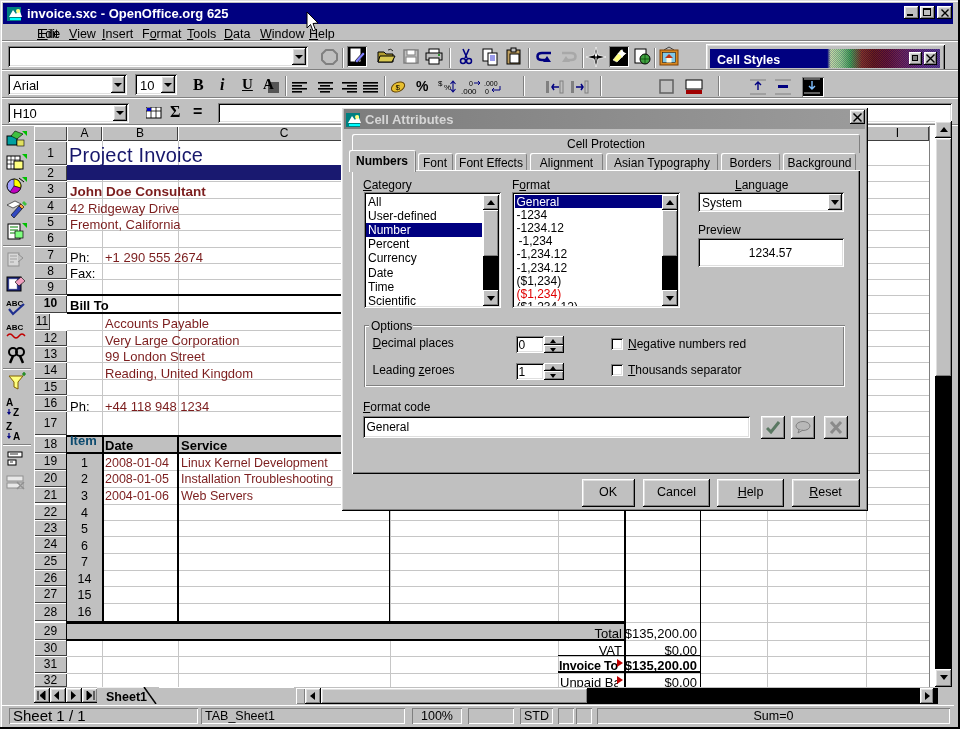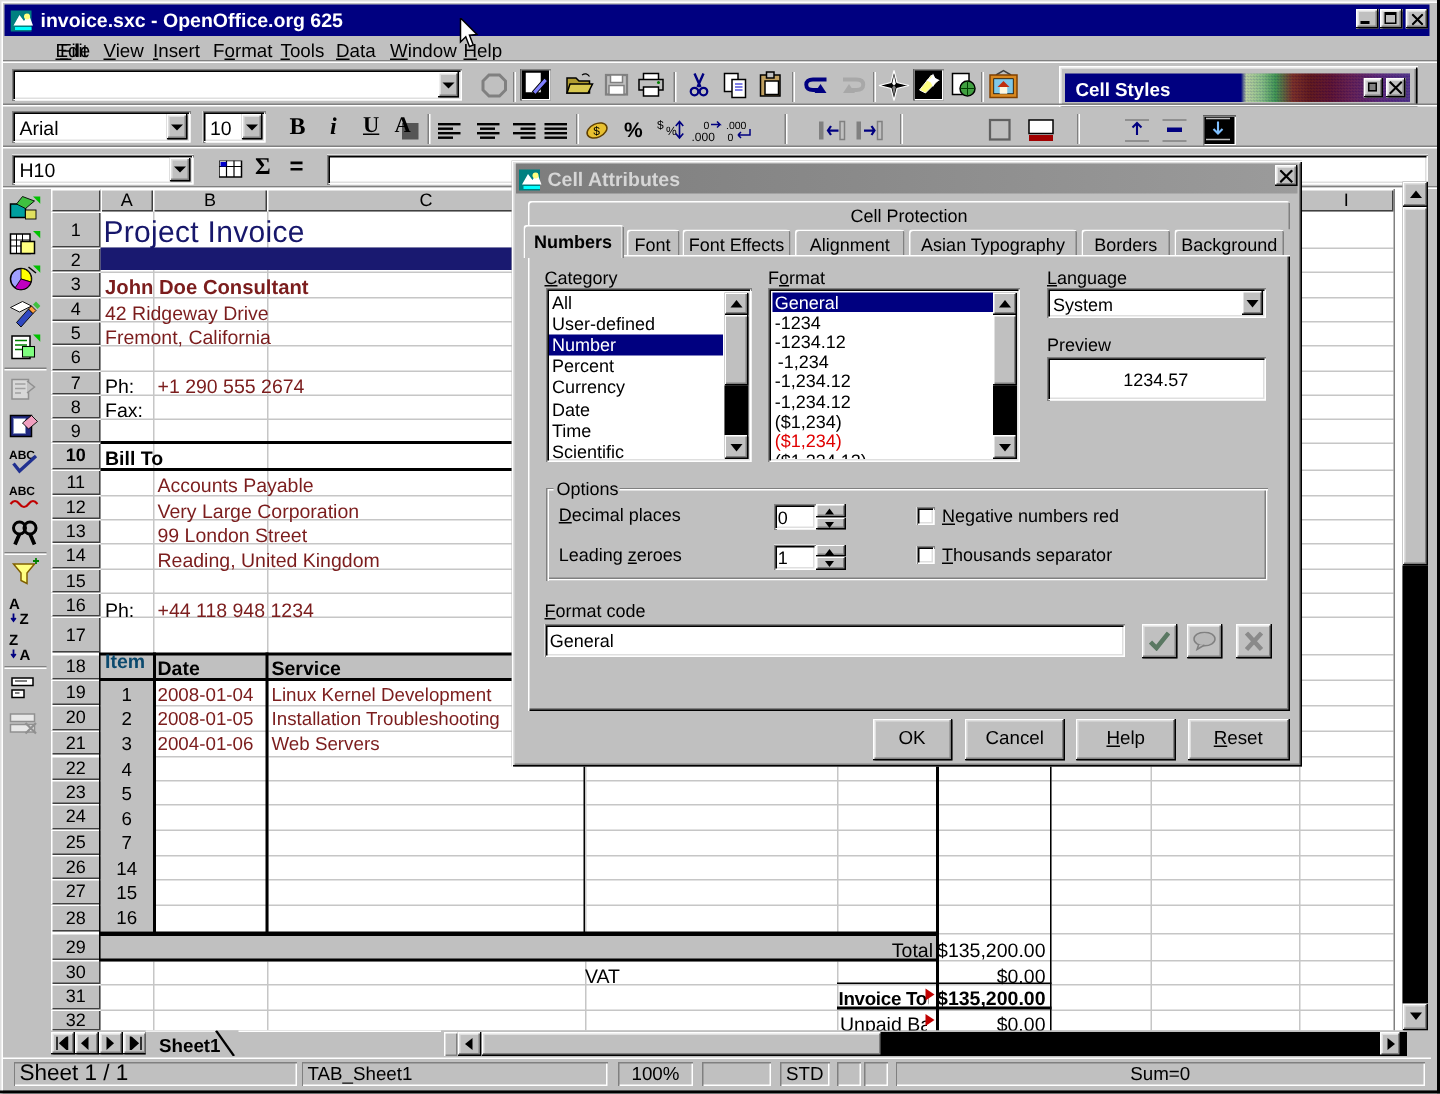--- a/index.html
+++ b/index.html
@@ -447,21 +447,21 @@
 <div class="a hdr" style="left:34px;top:141px;width:33px;height:24px;line-height:24px;">1</div>
 <div class="a hdr" style="left:34px;top:165px;width:33px;height:16.400000000000006px;line-height:16.400000000000006px;">2</div>
 <div class="a hdr" style="left:34px;top:181.4px;width:33px;height:16.19999999999999px;line-height:16.19999999999999px;">3</div>
 <div class="a hdr" style="left:34px;top:197.6px;width:33px;height:16.099999999999994px;line-height:16.099999999999994px;">4</div>
 <div class="a hdr" style="left:34px;top:213.7px;width:33px;height:16.5px;line-height:16.5px;">5</div>
 <div class="a hdr" style="left:34px;top:230.2px;width:33px;height:16.400000000000006px;line-height:16.400000000000006px;">6</div>
 <div class="a hdr" style="left:34px;top:246.6px;width:33px;height:16.099999999999994px;line-height:16.099999999999994px;">7</div>
 <div class="a hdr" style="left:34px;top:262.7px;width:33px;height:16.5px;line-height:16.5px;">8</div>
 <div class="a hdr" style="left:34px;top:279.2px;width:33px;height:16.100000000000023px;line-height:16.100000000000023px;">9</div>
 <div class="a hdr" style="left:34px;top:295.3px;width:33px;height:17.69999999999999px;line-height:17.69999999999999px;font-weight:bold;">10</div>
-<div class="a hdr" style="left:34px;top:313px;width:33px;height:16.80000000000001px;line-height:16.80000000000001px;">11</div>
+<div class="a hdr" style="left:34px;top:313px;width:16px;height:16.80000000000001px;line-height:16.80000000000001px;">11</div>
 <div class="a hdr" style="left:34px;top:329.8px;width:33px;height:16.399999999999977px;line-height:16.399999999999977px;">12</div>
 <div class="a hdr" style="left:34px;top:346.2px;width:33px;height:16.19999999999999px;line-height:16.19999999999999px;">13</div>
 <div class="a hdr" style="left:34px;top:362.4px;width:33px;height:16.400000000000034px;line-height:16.400000000000034px;">14</div>
 <div class="a hdr" style="left:34px;top:378.8px;width:33px;height:16.19999999999999px;line-height:16.19999999999999px;">15</div>
 <div class="a hdr" style="left:34px;top:395px;width:33px;height:16.399999999999977px;line-height:16.399999999999977px;">16</div>
 <div class="a hdr" style="left:34px;top:411.4px;width:33px;height:24.100000000000023px;line-height:24.100000000000023px;">17</div>
 <div class="a hdr" style="left:34px;top:435.5px;width:33px;height:17.69999999999999px;line-height:17.69999999999999px;">18</div>
 <div class="a hdr" style="left:34px;top:453.2px;width:33px;height:16.80000000000001px;line-height:16.80000000000001px;">19</div>
 <div class="a hdr" style="left:34px;top:470px;width:33px;height:16.69999999999999px;line-height:16.69999999999999px;">20</div>
 <div class="a hdr" style="left:34px;top:486.7px;width:33px;height:16.80000000000001px;line-height:16.80000000000001px;">21</div>
@@ -563,21 +563,21 @@
 <div class="a t" style="left:181px;top:488.5px;font-size:12.5px;color:#7b1d1d;">Web Servers</div>
 <div class="a t" style="left:67px;top:505.5px;font-size:12.5px;color:#000;width:35px;text-align:center;">4</div>
 <div class="a t" style="left:67px;top:522px;font-size:12.5px;color:#000;width:35px;text-align:center;">5</div>
 <div class="a t" style="left:67px;top:538.5px;font-size:12.5px;color:#000;width:35px;text-align:center;">6</div>
 <div class="a t" style="left:67px;top:555px;font-size:12.5px;color:#000;width:35px;text-align:center;">7</div>
 <div class="a t" style="left:67px;top:571.5px;font-size:12.5px;color:#000;width:35px;text-align:center;">14</div>
 <div class="a t" style="left:67px;top:588px;font-size:12.5px;color:#000;width:35px;text-align:center;">15</div>
 <div class="a t" style="left:67px;top:604.5px;font-size:12.5px;color:#000;width:35px;text-align:center;">16</div>
 <div class="a t" style="left:390px;top:626px;font-size:13px;color:#000;width:232px;text-align:right;">Total</div>
 <div class="a t" style="left:500px;top:626px;font-size:13px;color:#000;width:197px;text-align:right;">$135,200.00</div>
-<div class="a t" style="left:390px;top:642.5px;font-size:13px;color:#000;width:232px;">VAT</div>
+<div class="a t" style="left:390px;top:642.5px;font-size:13px;color:#000;width:232px;text-align:right;">VAT</div>
 <div class="a t" style="left:500px;top:642.5px;font-size:13px;color:#000;width:197px;text-align:right;">$0.00</div>
 <div class="a t" style="left:559px;top:658.5px;font-size:12.5px;font-weight:bold;width:60px;overflow:hidden;letter-spacing:-0.2px;">Invoice Total</div>
 <div class="a t" style="left:500px;top:658px;font-size:13px;color:#000;font-weight:bold;width:197px;text-align:right;">$135,200.00</div>
 <div class="a t" style="left:560px;top:675px;font-size:13px;width:58px;overflow:hidden;">Unpaid Balance</div>
 <div class="a t" style="left:500px;top:675px;font-size:13px;color:#000;width:197px;text-align:right;">$0.00</div>
 <div class="a" style="left:617px;top:659px;width:0;height:0;border-top:4px solid transparent;border-bottom:4px solid transparent;border-left:6px solid #c00000;"></div>
 <div class="a" style="left:617px;top:676px;width:0;height:0;border-top:4px solid transparent;border-bottom:4px solid transparent;border-left:6px solid #c00000;"></div>
 <div class="a" style="left:930px;top:126px;width:5px;height:561px;background:#fff;"></div>
 <div class="a" style="left:935px;top:121px;width:17px;height:566px;background:#c0c0c0;"></div>
 <div class="a btn" style="left:935px;top:121px;width:17px;height:17px;">
@@ -687,21 +687,21 @@
 <div class="a" style="left:348.5px;top:150px;width:67px;height:21.5px;background:#c0c0c0;box-shadow:inset 1px 1px 0 #ffffff,inset -1px 0 0 #808080,inset -2px 0 0 #dfdfdf;border-radius:2px 2px 0 0;z-index:51;">
     <div class="t" style="text-align:center;font-size:12px;font-weight:bold;margin-top:4px;">Numbers</div>
   </div>
 <div class="a" style="left:363px;top:178px;z-index:51;">
     <div class="t" style="font-size:12px;"><u>C</u>ategory</div>
   </div>
 <div class="a" style="left:512px;top:178px;z-index:51;">
     <div class="t" style="font-size:12px;">F<u>o</u>rmat</div>
   </div>
 <div class="a" style="left:698px;top:178px;z-index:51;">
-    <div class="t" style="font-size:12px;"><u>L</u>anguage</div>
+    <div class="t" style="font-size:12px;margin-left:37px;"><u>L</u>anguage</div>
   </div>
 <div class="a" style="left:363.5px;top:192px;width:137px;height:116px;background:#fff;box-shadow:inset 1px 1px 0 #808080,inset -1px -1px 0 #fff,inset 2px 2px 0 #000,inset -2px -2px 0 #dfdfdf;z-index:51;"></div>
 <div class="a" style="left:365.5px;top:194px;width:116.5px;height:112px;overflow:hidden;z-index:51;">
     <div class="a" style="left:0.5px;top:0.5px;width:116px;height:14px;color:#000;font-size:12px;"><span style="padding-left:2px;">All</span></div>
     <div class="a" style="left:0.5px;top:14.7px;width:116px;height:14px;color:#000;font-size:12px;"><span style="padding-left:2px;">User-defined</span></div>
     <div class="a" style="left:0.5px;top:28.9px;width:116px;height:14px;background:#000080;color:#fff;font-size:12px;"><span style="padding-left:2px;">Number</span></div>
     <div class="a" style="left:0.5px;top:43.099999999999994px;width:116px;height:14px;color:#000;font-size:12px;"><span style="padding-left:2px;">Percent</span></div>
     <div class="a" style="left:0.5px;top:57.3px;width:116px;height:14px;color:#000;font-size:12px;"><span style="padding-left:2px;">Currency</span></div>
     <div class="a" style="left:0.5px;top:71.5px;width:116px;height:14px;color:#000;font-size:12px;"><span style="padding-left:2px;">Date</span></div>
     <div class="a" style="left:0.5px;top:85.69999999999999px;width:116px;height:14px;color:#000;font-size:12px;"><span style="padding-left:2px;">Time</span></div>

